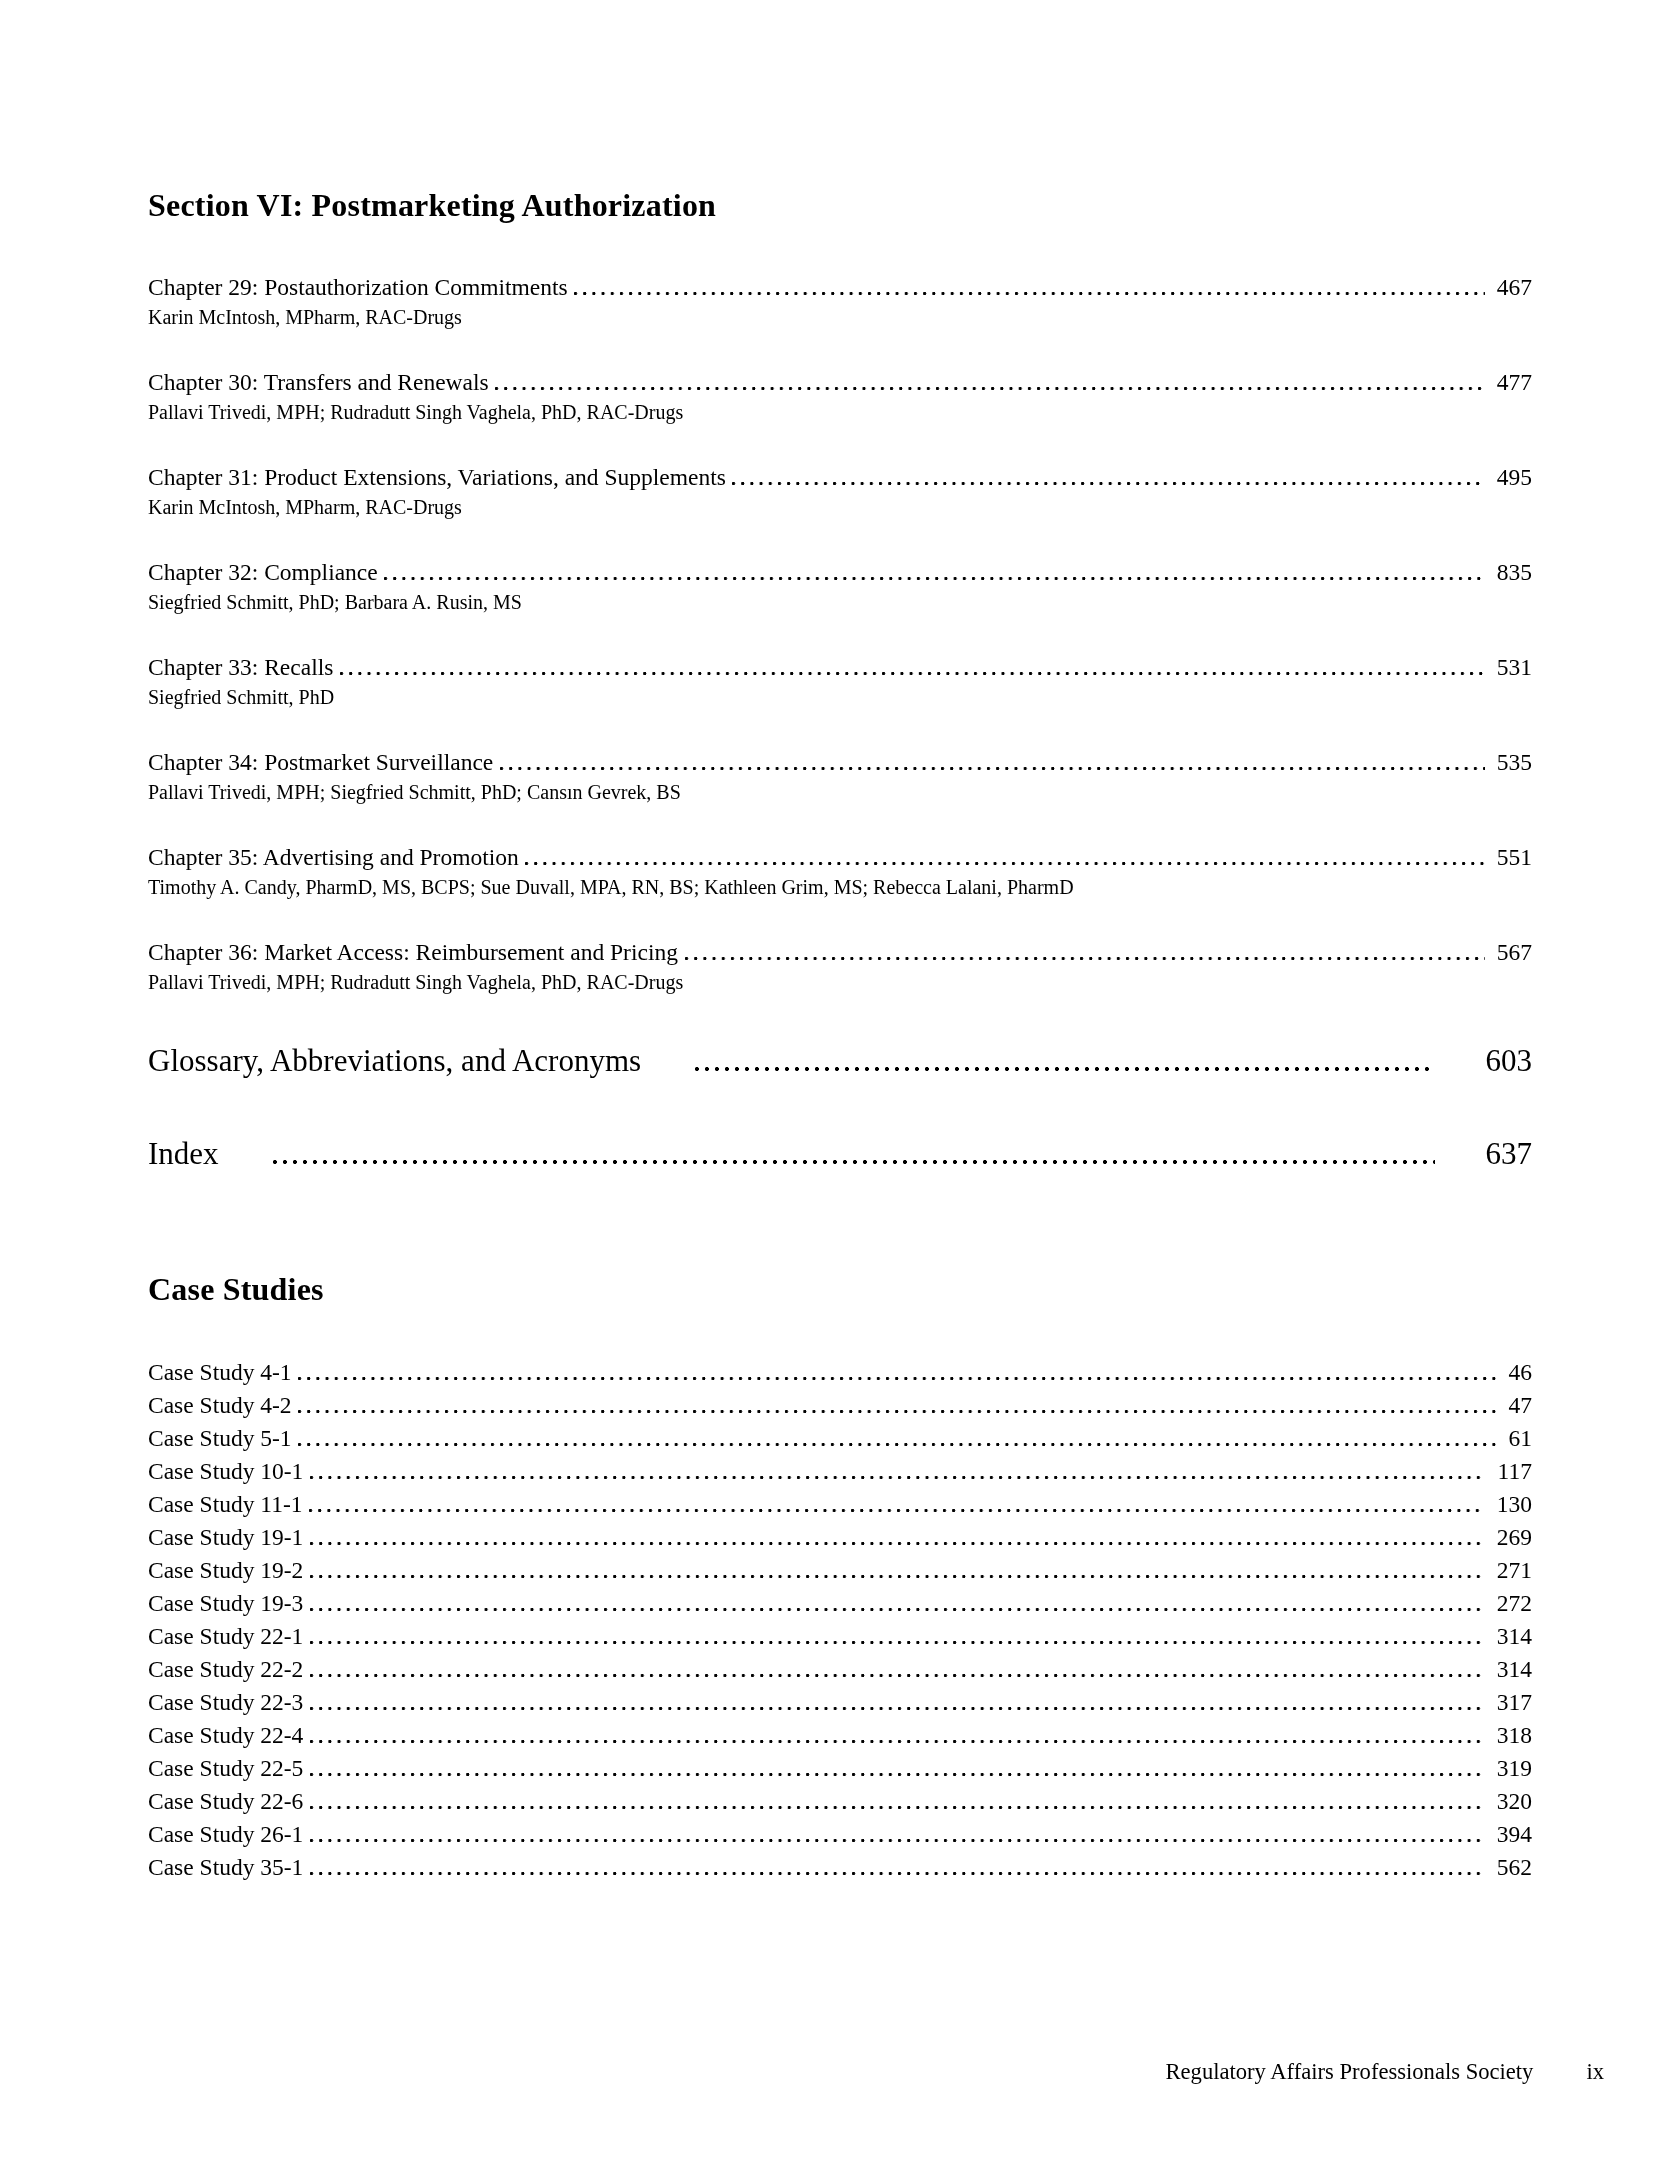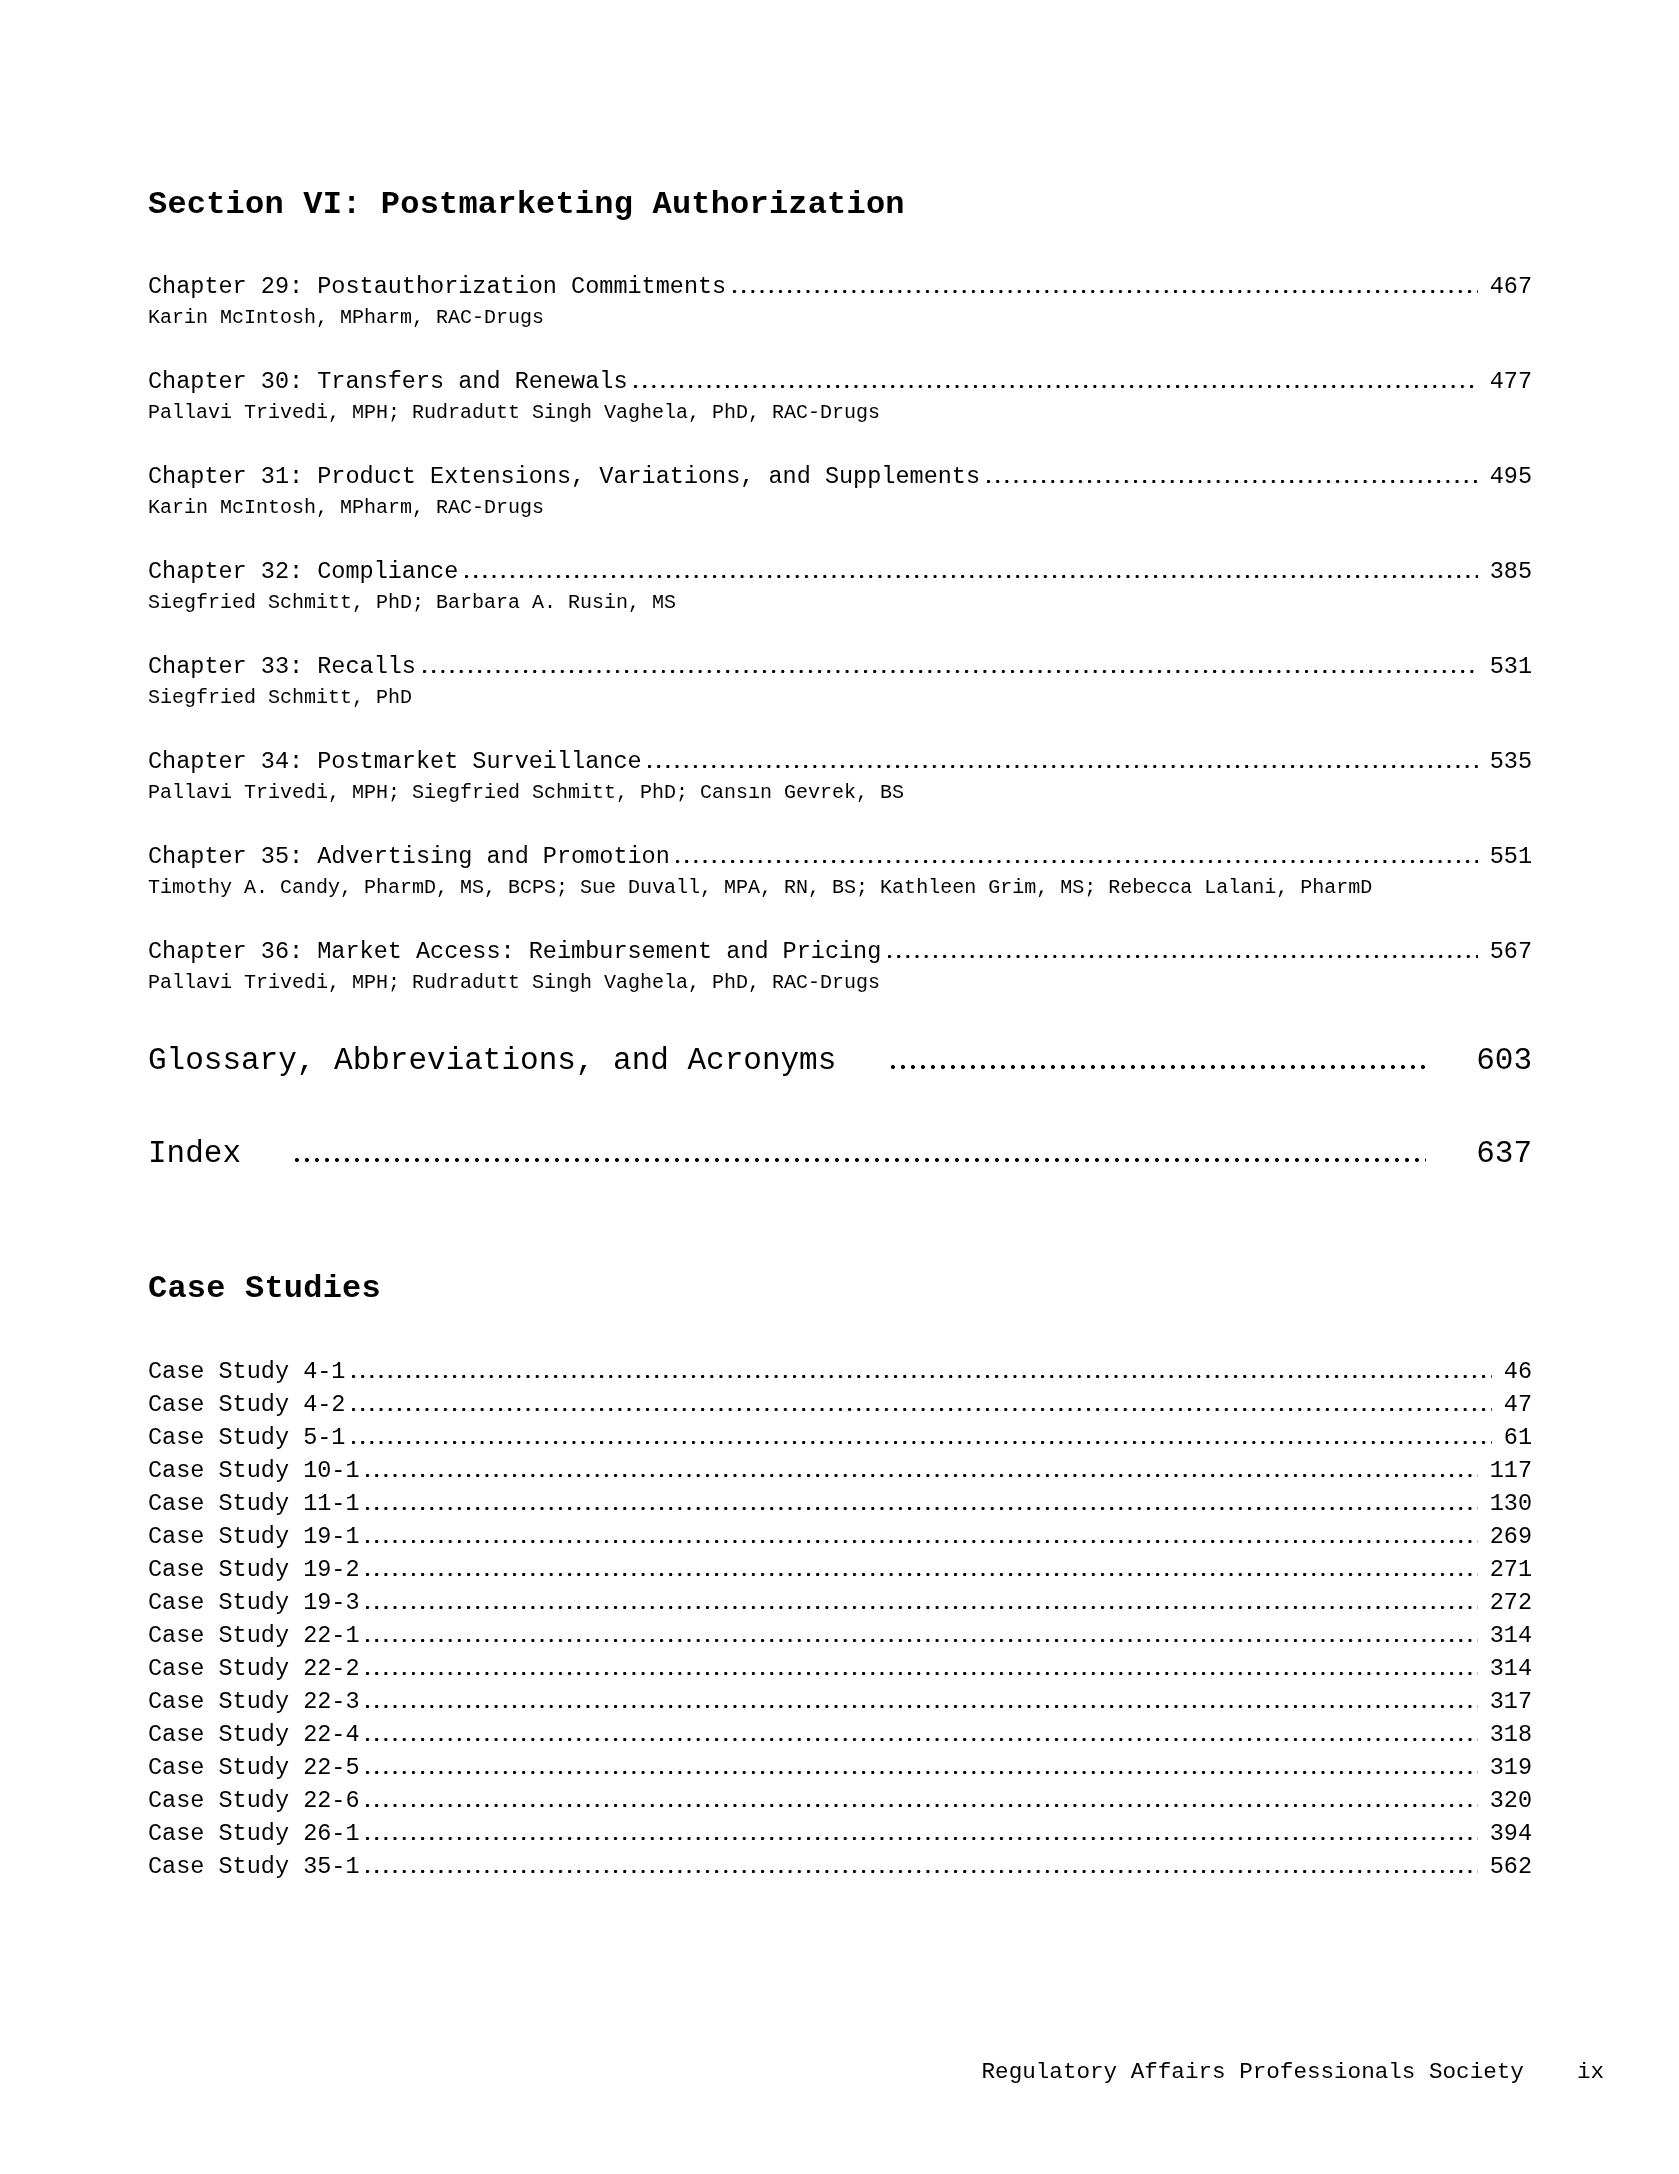--- a/index.html
+++ b/index.html
@@ -1,20 +1,20 @@
 <!DOCTYPE html>
 <html style="font-size:15px"><head>
 <meta charset="utf-8">
 <style>
   html,body { margin:0; padding:0; background:#e8e8e8; }
   .page {
     position:relative;
     width:1680px; height:2174px;
     background:#ffffff;
-    font-family:Liberation Mono, monospace;
+    font-family:Liberation Serif, serif;
     color:#000000;
     overflow:hidden;
     margin:0 auto;
   }
   .h1 {
     position:absolute; left:148px; margin:0;
     font-size:32px; font-weight:700; line-height:38px;
     letter-spacing:0.2px; white-space:nowrap;
   }
   #section-heading { top:186px; }
@@ -87,21 +87,21 @@
           <span class="toc-title">Chapter 31: Product Extensions, Variations, and Supplements</span>
           <span class="leader"></span>
           <span class="pg">495</span>
         </div>
         <div class="authors">Karin McIntosh, MPharm, RAC-Drugs</div>
       </div>
       <div class="chapter-block">
         <div class="toc-row">
           <span class="toc-title">Chapter 32: Compliance</span>
           <span class="leader"></span>
-          <span class="pg">385</span>
+          <span class="pg">835</span>
         </div>
         <div class="authors">Siegfried Schmitt, PhD; Barbara A. Rusin, MS</div>
       </div>
       <div class="chapter-block">
         <div class="toc-row">
           <span class="toc-title">Chapter 33: Recalls</span>
           <span class="leader"></span>
           <span class="pg">531</span>
         </div>
         <div class="authors">Siegfried Schmitt, PhD</div>

